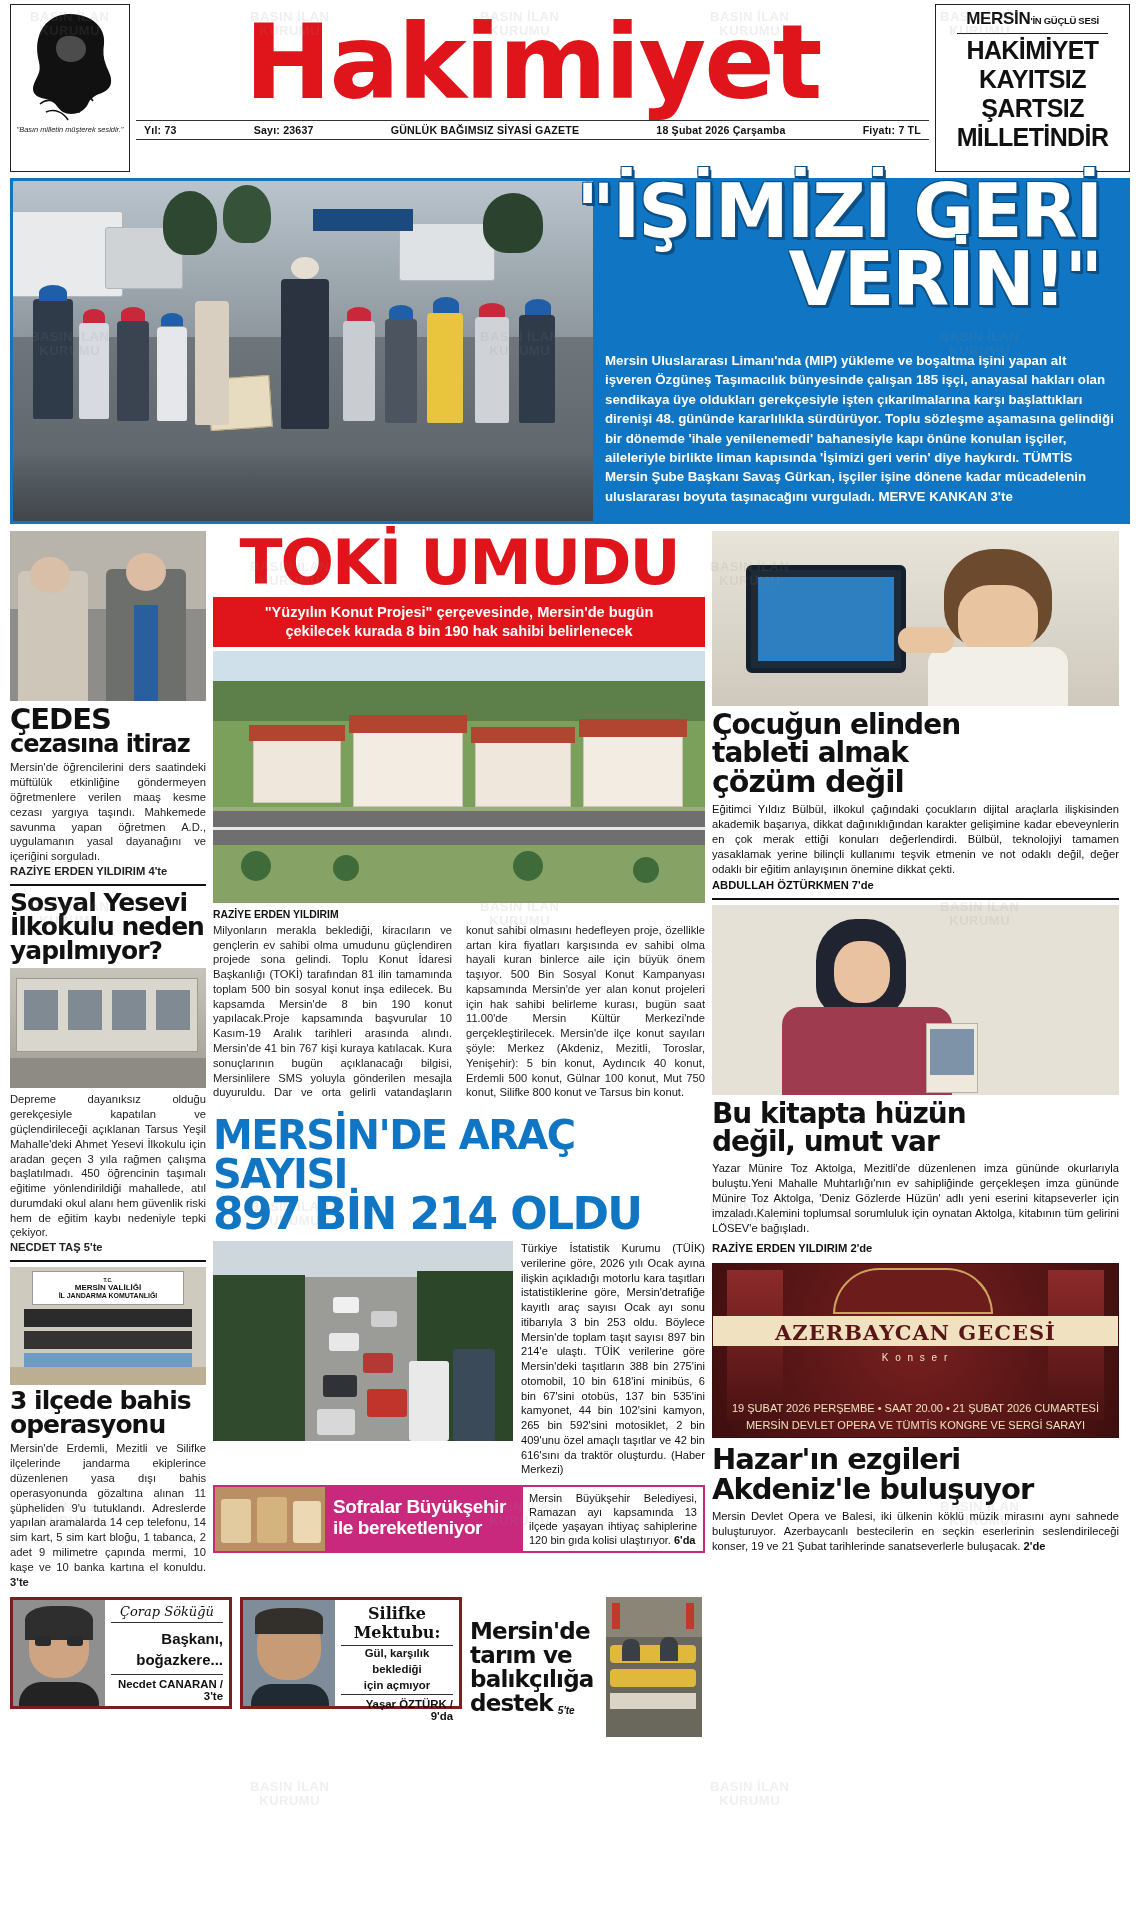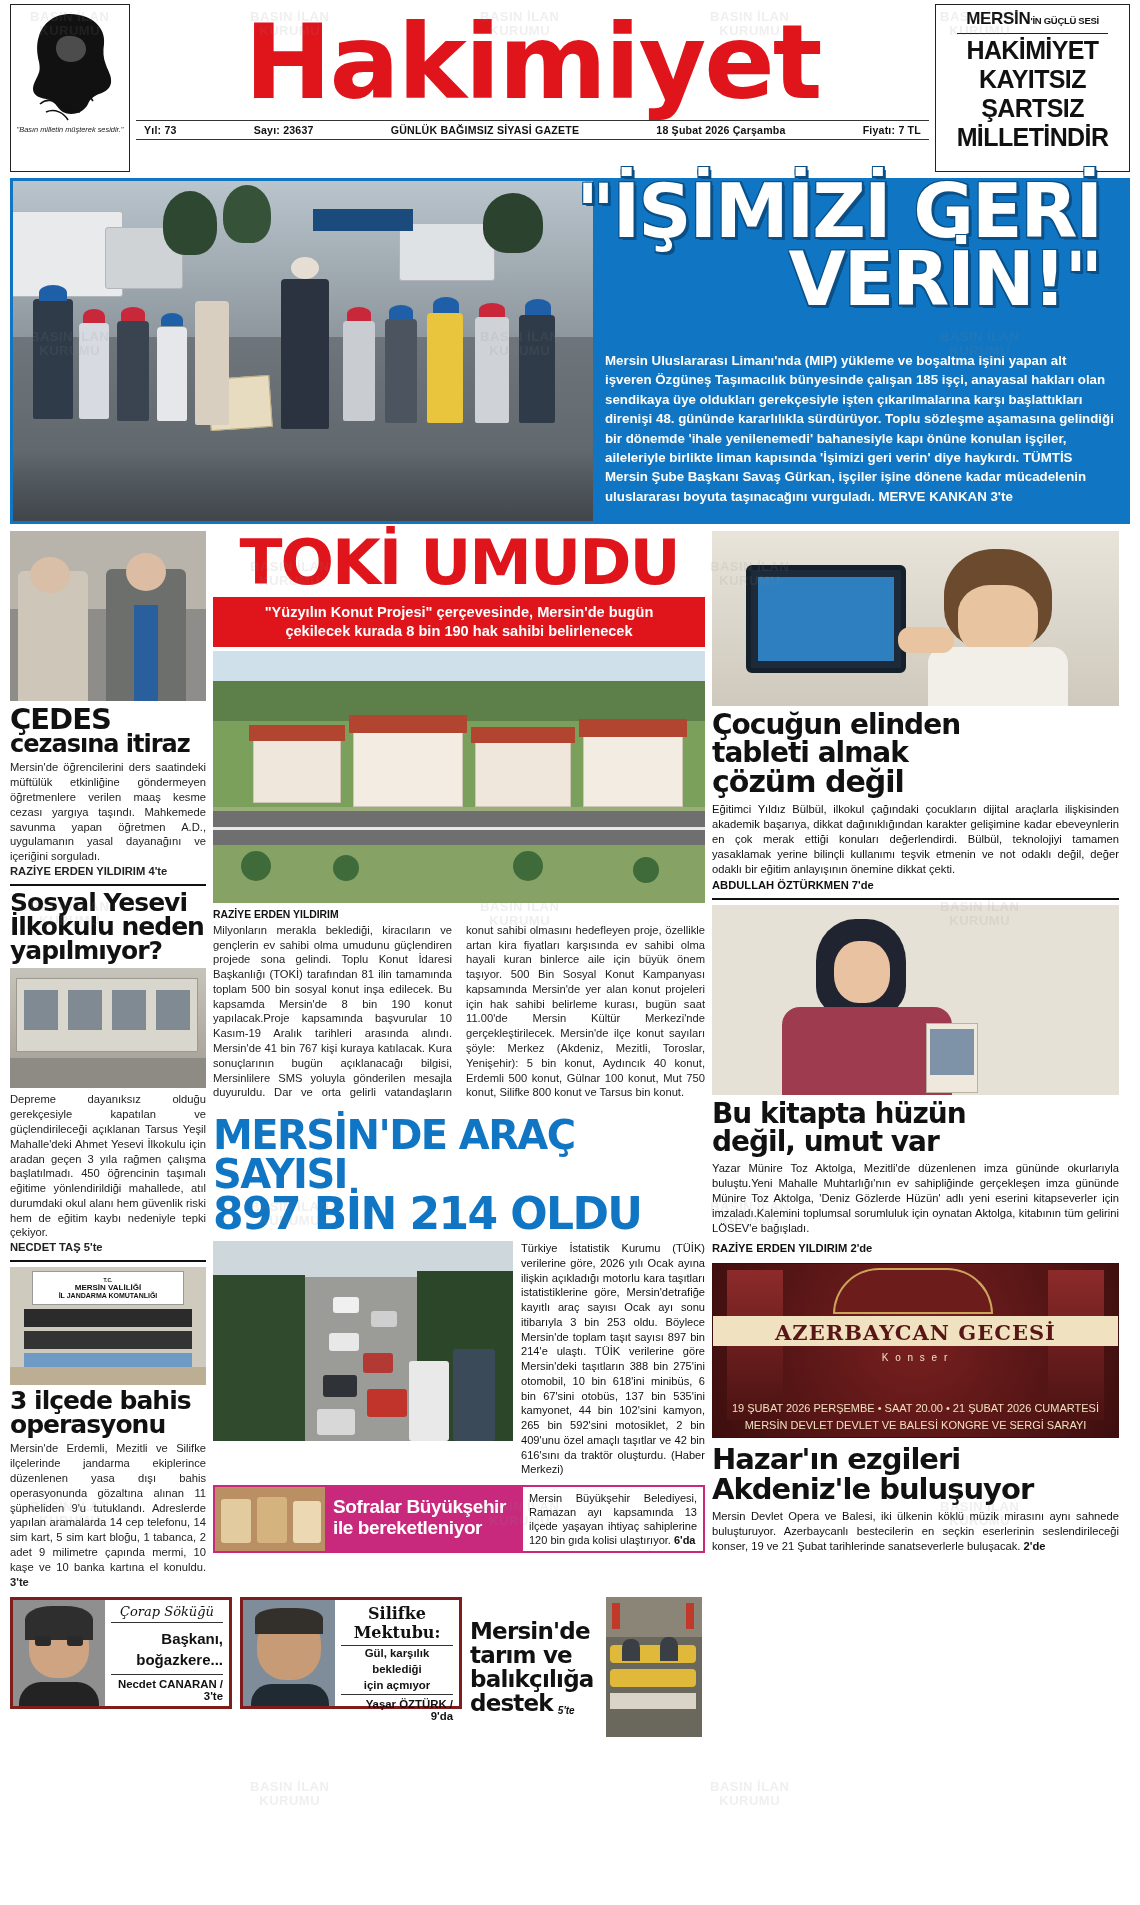--- a/index.html
+++ b/index.html
@@ -419,21 +419,21 @@
       <div class="poster">
         <div style="position:absolute;inset:0;background:radial-gradient(circle at 50% 40%, #7a2020, #3d0e0e);"></div>
         <div style="position:absolute;left:14px;top:6px;width:56px;height:150px;background:linear-gradient(#8d2a2a,#4a1212);"></div>
         <div style="position:absolute;right:14px;top:6px;width:56px;height:150px;background:linear-gradient(#8d2a2a,#4a1212);"></div>
         <div style="position:absolute;left:120px;top:4px;width:160px;height:46px;background:#6d1c1c;border-radius:80px 80px 0 0;border:2px solid #caa55a;"></div>
         <div class="poster-band"></div>
         <div class="poster-title">AZERBAYCAN GECESİ</div>
         <div class="poster-sub">K o n s e r</div>
         <div class="poster-foot">
           <span>19 ŞUBAT 2026 PERŞEMBE  •  SAAT 20.00  •  21 ŞUBAT 2026 CUMARTESİ</span><br>
-          <span>MERSİN DEVLET DEVLET VE BALESİ KONGRE VE SERGİ SARAYI</span>
+          <span>MERSİN DEVLET OPERA VE TÜMTİS KONGRE VE SERGİ SARAYI</span>
         </div>
       </div>
 
       <div class="hazar-hl" style="margin-top:7px;">Hazar'ın ezgileri</div>
       <div class="hazar-hl">Akdeniz'le buluşuyor</div>
       <div class="right-body">
         <span>Mersin Devlet Opera ve Balesi, iki ülkenin köklü müzik mirasını aynı sahnede buluşturuyor. Azerbaycanlı bestecilerin en seçkin eserlerinin seslendirileceği konser, 19 ve 21 Şubat tarihlerinde sanatseverlerle buluşacak.</span>
         <b>2'de</b>
       </div>
     </div>

